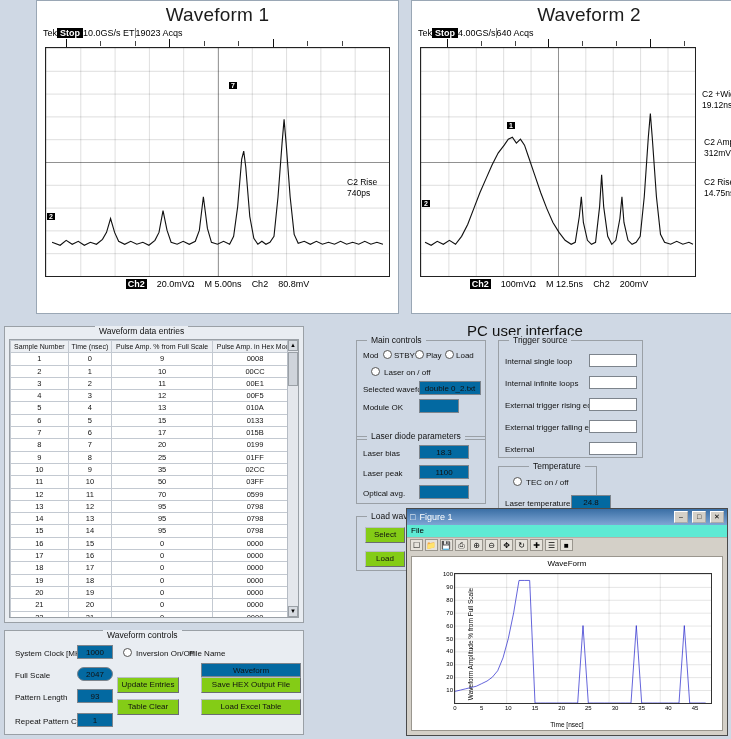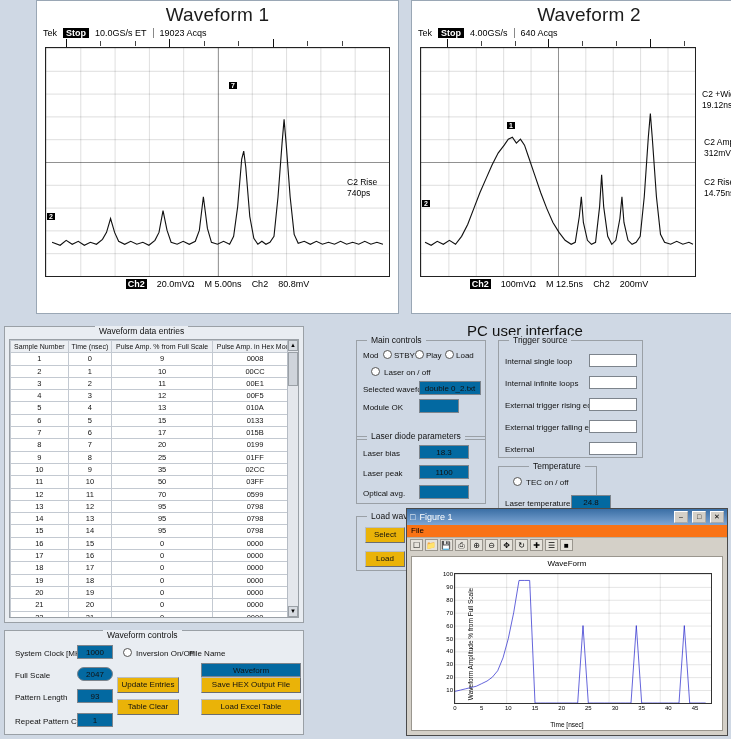--- a/index.html
+++ b/index.html
@@ -15,21 +15,21 @@
   }
 
   
   .scope-panel { position:absolute; background:#ffffff; border:1px solid #9aa7b5;margin-left:36px; }
   #wf1 { left:0; top:0; width:363px; height:314px; }
   #wf2 { left:375px; top:0; width:356px; height:314px; }
   .scope-title {
     text-align:center; font-size:19px; color:#1c1c1c;
     padding-top:3px; letter-spacing:.2px;
   }
-  .tek-bar { display:flex; align-items:center; gap:6px; font-size:9px; padding:2px 6px 1px 6px; }
+  .tek-bar { display:flex; align-items:center; gap:0; font-size:9px; padding:2px 6px 1px 6px; }
   .tek-stop { background:#000; color:#fff; padding:0 3px; font-weight:bold; }
   .tek-sep { width:1px; height:10px; background:#888; }
   .grid-wrap { position:relative; margin:0 8px; background:#ffffff; border:1px solid #222; }
   .grid {
     position:relative; width:100%; height:100%;
     background-image:
       linear-gradient(to right, rgba(0,0,0,.13) 1px, transparent 1px),
       linear-gradient(to bottom, rgba(0,0,0,.13) 1px, transparent 1px);
     background-size:10% 10%;
   }
@@ -87,21 +87,21 @@
   
   #ctrl-panel { position:absolute; left:4px; top:630px; width:300px; height:105px;
                 background:#e9edf2; border:1px solid #9aa0a6; }
   #ctrl-panel .gbox-title { background:#e9edf2; }
   .lbl { position:absolute; font-size:8px; color:#111; }
   .inp {
     position:absolute; background:#0369a1; border:1px solid #7d848c; height:14px;
     font-size:8px; line-height:13px; text-align:center; color:#111;
   }
   .btn {
-    position:absolute; background:#eab308; border:1px outset #b9bec5; height:16px;
+    position:absolute; background:#84cc16; border:1px outset #b9bec5; height:16px;
     font-size:8px; line-height:14px; text-align:center; color:#111; cursor:default;
   }
   .radio { position:absolute; width:9px; height:9px; border:1px solid #555; border-radius:50%; background:#fff; }
 
   
   .mini-inp { position:absolute; background:#fff; border:1px solid #7d848c; height:13px; }
 
   
   #figwin {
     position:absolute; left:406px; top:508px; width:322px; height:228px;
@@ -109,21 +109,21 @@
   }
   .win-title {
     height:16px; background:linear-gradient(to bottom,#3a6ea5,#7fa6d4);
     color:#fff; font-size:9px; display:flex; align-items:center; padding:0 3px; gap:4px;
   }
   .win-title .ttl { flex:1; }
   .win-btn {
     width:14px; height:12px; background:#d4d0c8; border:1px outset #fff;
     font-size:7px; line-height:10px; text-align:center; color:#000;
   }
-  .menu-bar { height:12px; font-size:8px; padding:0 4px; line-height:12px; background:#f97316; }
+  .menu-bar { height:12px; font-size:8px; padding:0 4px; line-height:12px; background:#5eead4; }
   .tool-bar { height:15px; background:#d4d0c8; border-top:1px solid #b5b1a8; display:flex; align-items:center; gap:2px; padding:0 3px; }
   .tool-btn { width:13px; height:12px; border:1px solid #9a968e; background:#e6e3dc; font-size:8px; line-height:11px; text-align:center; }
   .fig-canvas { position:absolute; left:4px; top:47px; right:4px; bottom:4px; background:#fff; border:1px solid #9a968e; }
   .fig-title { text-align:center; font-size:8px; margin-top:2px; }
   .axes { position:absolute; left:42px; top:16px; right:10px; bottom:26px; border:1px solid #333;
           background-image:
             linear-gradient(to right, rgba(0,0,0,.10) 1px, transparent 1px),
             linear-gradient(to bottom, rgba(0,0,0,.10) 1px, transparent 1px);
           background-size:20% 10%; }
   .ytick { position:absolute; right:100%; margin-right:2px; font-size:6px; transform:translateY(-50%); }

